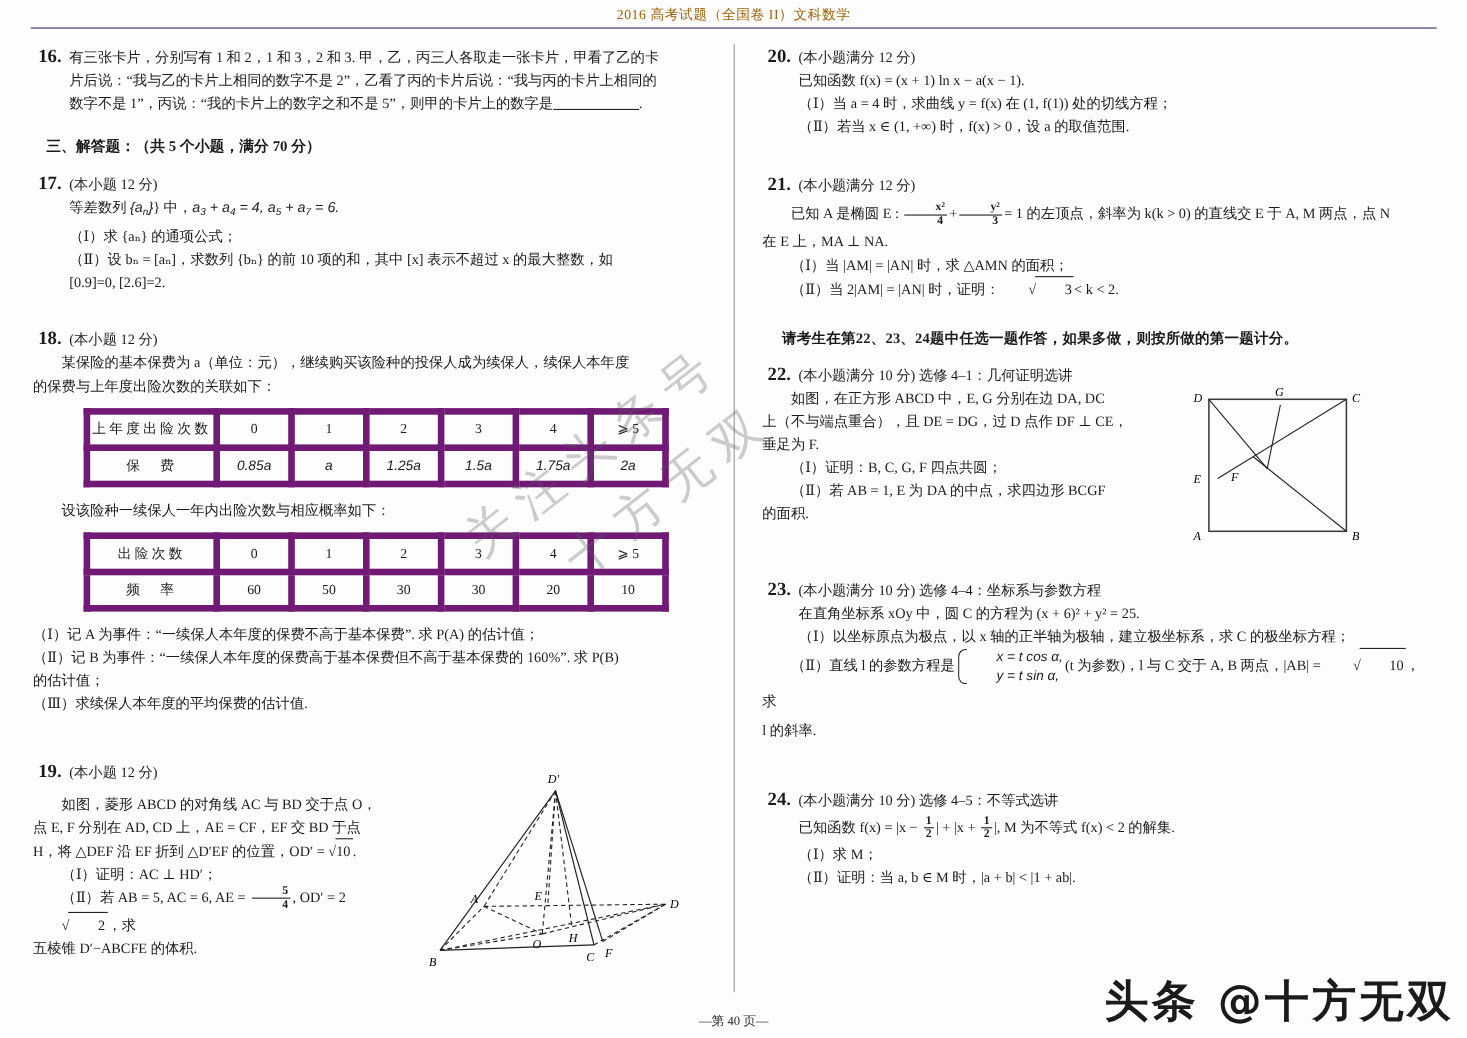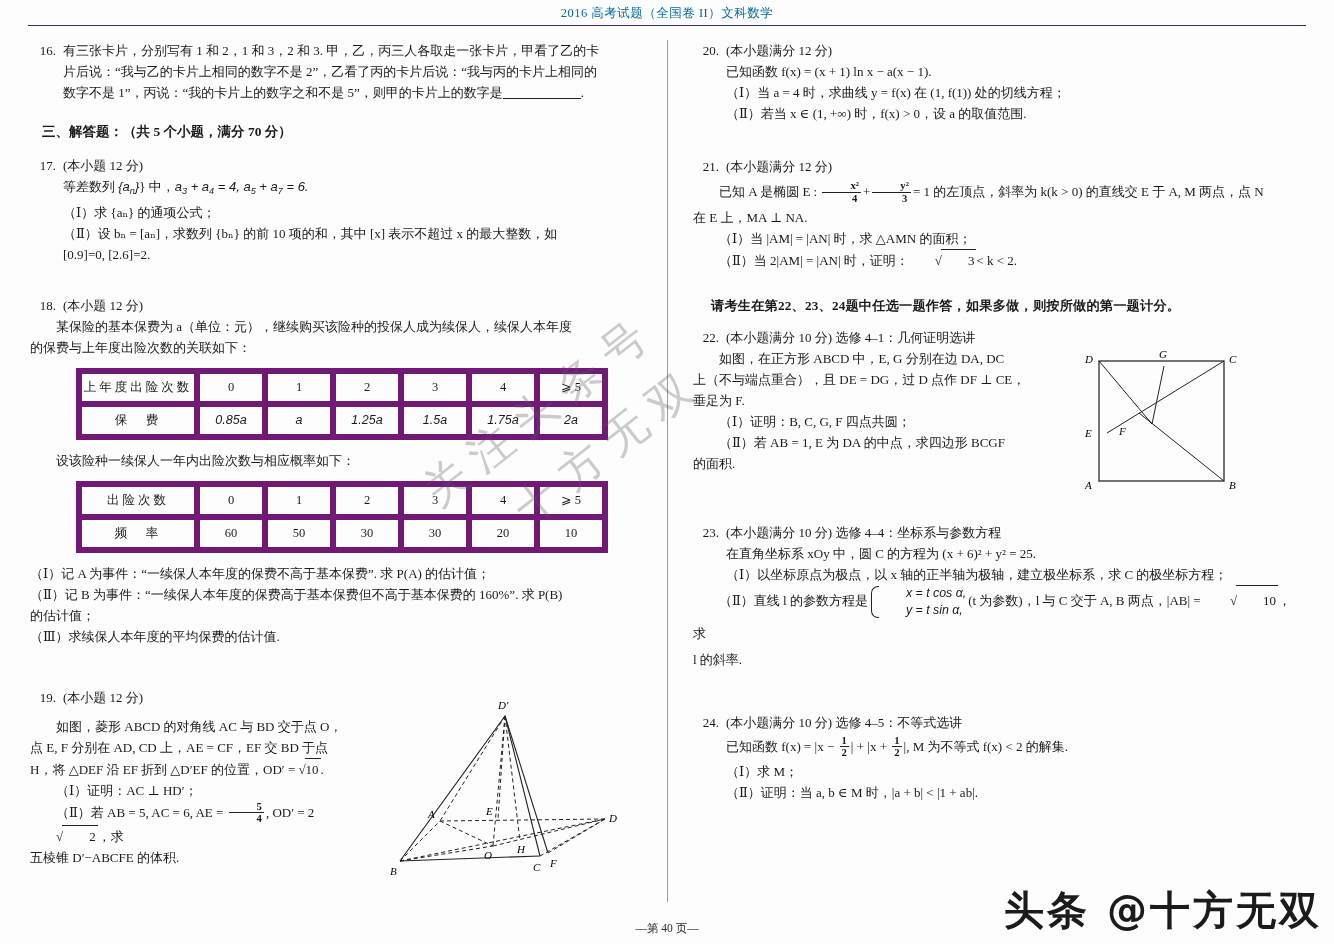--- a/index.html
+++ b/index.html
@@ -20,21 +20,21 @@
   }
   
   .header {
     position: absolute;
     top: 4px; left: 28px; right: 28px;
     height: 26px;
     text-align: center;
   }
   .header-title {
     font-size: 12.5px;
-    color: #0369a1;
+    color: #a16207;
     letter-spacing: .5px;
     line-height: 18px;
     font-family: "Liberation Serif", "DejaVu Serif", serif;
   }
   .header-rule {
     position: absolute;
     left: 0; right: 0; top: 21px;
     border-top: 1.6px solid #2f2f6b;
   }
   
@@ -66,21 +66,22 @@
   }
   .q-head {
     display: flex;
     align-items: baseline;
   }
   .q-num {
     width: 26px;
     flex: 0 0 26px;
     text-align: right;
     padding-right: 7px;
-    font-size: 13px;
+    font-size: 17px;
+    font-weight: bold;
   }
   .q-body { flex: 1 1 auto; }
   .line { display: block; }
   .indent-1 { text-indent: 26px; }
   .it { font-style: italic; font-family: Liberation Sans, sans-serif; }
   .sec-title {
     font-weight: bold;
     font-size: 13.5px;
     margin: 20px 0 4px 12px;
   }

